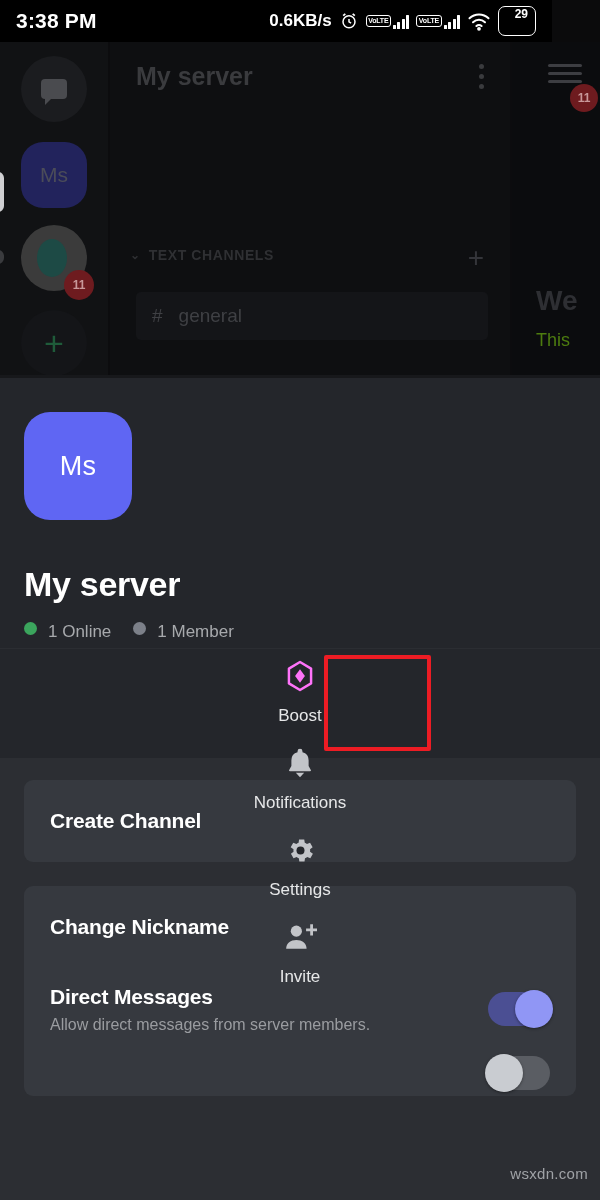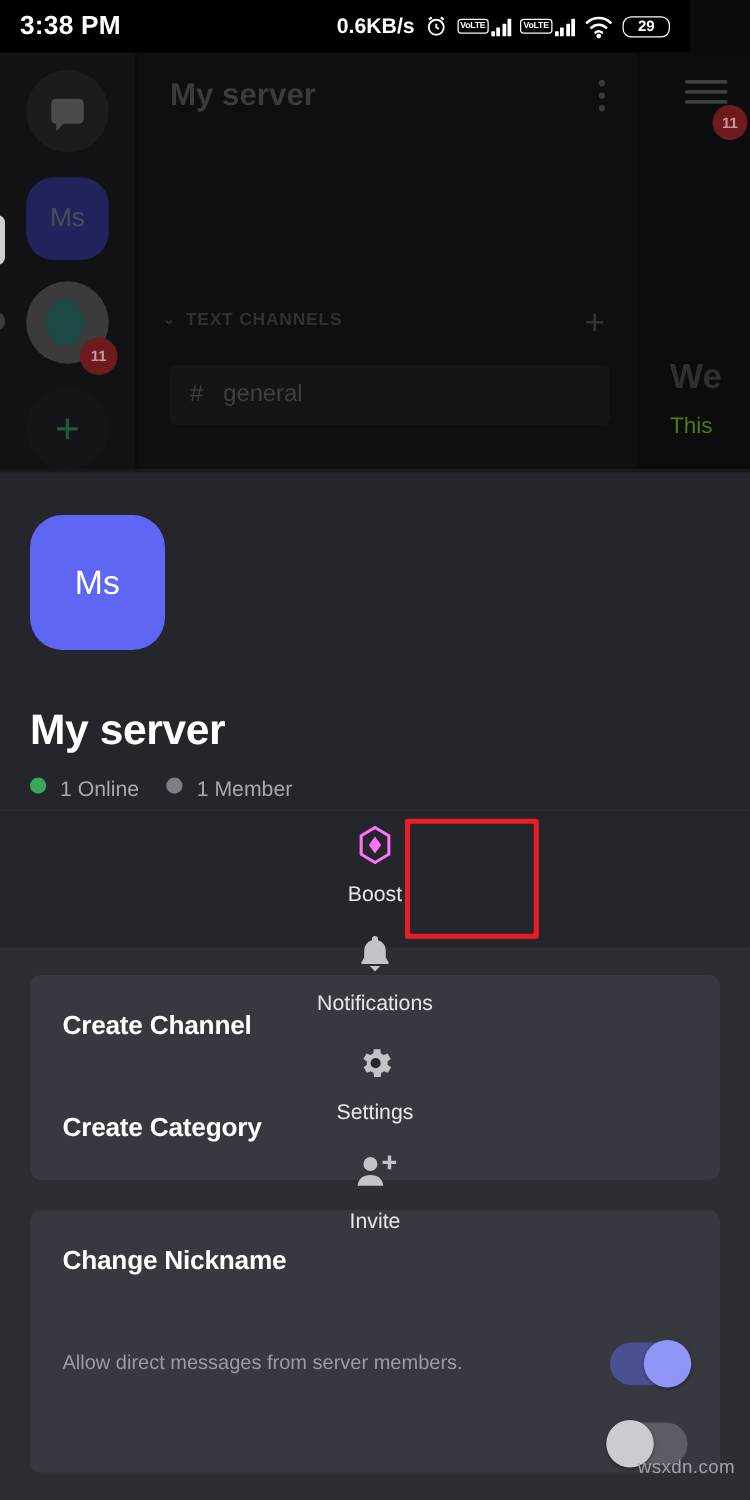--- a/index.html
+++ b/index.html
@@ -27,22 +27,22 @@
     padding:1px 1.5px; text-align:center; letter-spacing:-0.2px;
   }
   .bars { display:flex; align-items:flex-end; gap:1.5px; height:15px; margin-left:2px; }
   .bars i { display:block; width:3px; background:#fff; border-radius:0.5px; }
   .bars i:nth-child(1){height:4px}
   .bars i:nth-child(2){height:7px}
   .bars i:nth-child(3){height:10px}
   .bars i:nth-child(4){height:14px}
   .batt {
     border:1.8px solid #fff; border-radius:7px;
-    font-size:12px; font-weight:bold; padding:0px 7px 1px;
-    min-width:38px; text-align:center;
+    font-size:12px; font-weight:bold; padding:0px 7px 14px;
+    min-width:38px; text-align:right;
   }
 
   
   .backdrop {
     position:absolute; top:42px; left:0; width:600px; height:336px;
     background:#0c0c0e; overflow:hidden;
   }
   .bd-guilds {
     position:absolute; left:0; top:0; width:108px; height:336px;
     background:#111214;
@@ -339,35 +339,31 @@
     </div>
 
     <div class="body">
 
       <div class="card">
         <div class="row">
           <div class="row-texts">
             <span class="row-title">Create Channel</span>
           </div>
         </div>
-        <div class="row">
-          <div class="row-texts">
-            <span class="row-title">Create Category</span>
-          </div>
-        </div>
       </div>
 
       <div class="card">
         <div class="row">
           <div class="row-texts">
             <span class="row-title">Change Nickname</span>
           </div>
         </div>
         <div class="row">
           <div class="row-texts">
+            <span class="row-title">Direct Messages</span>
             <span class="row-sub">Allow direct messages from server members.</span>
           </div>
           <span class="toggle">
             <span class="knob"></span>
           </span>
         </div>
         <div class="row" style="min-height:46px">
           <div class="row-texts"></div>
           <span class="toggle off">
             <span class="knob"></span>

